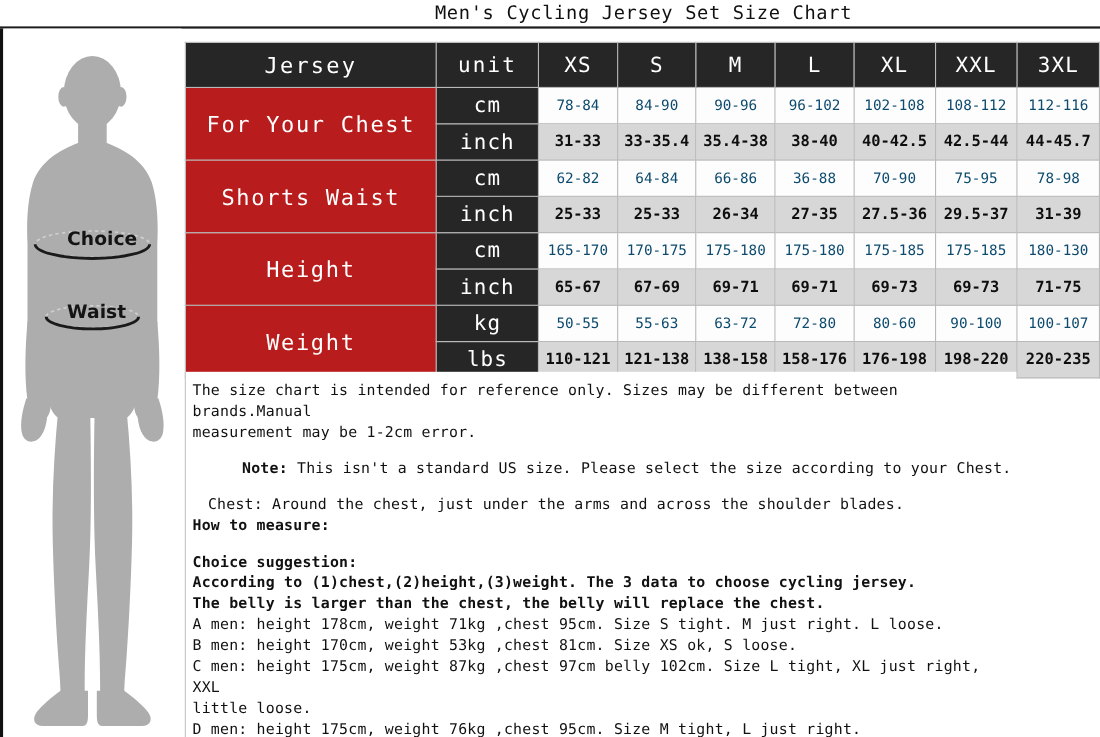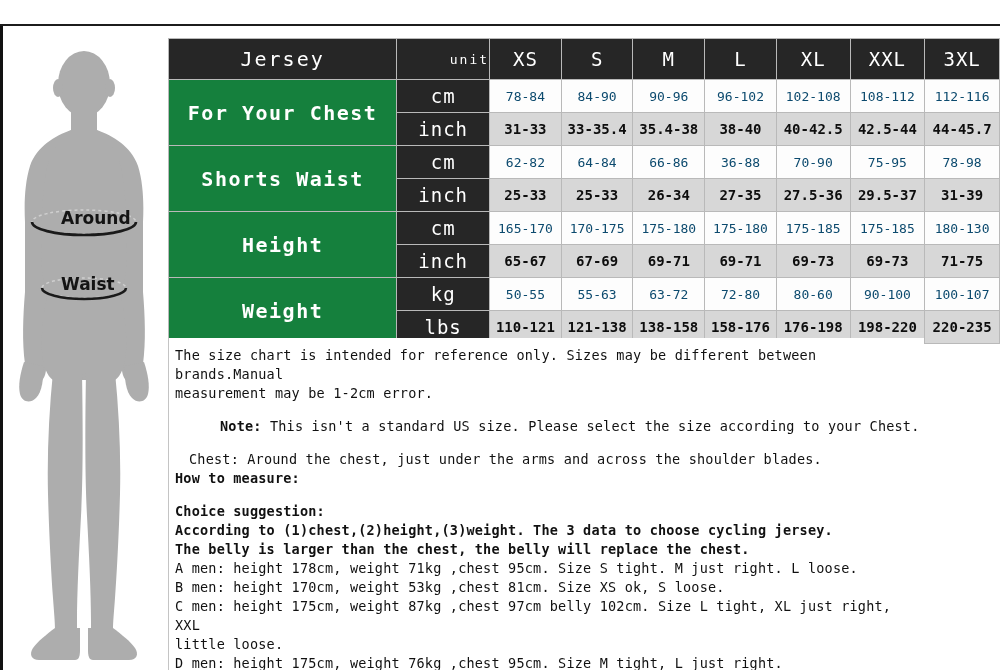--- a/index.html
+++ b/index.html
@@ -103,28 +103,28 @@
   .hdr-cell {
     background: #262626;
     color: #ffffff;
     height: 40px;
     font-size: 19px;
     letter-spacing: 1px;
     font-weight: normal;
     border-color: #8d8d8d;
   }
   .hdr-cell.jersey { font-size: 20px; letter-spacing: 2px; }
-  .hdr-cell.unit { font-size: 13px; letter-spacing: 2px; text-align: right; }
+  .hdr-cell.unit { font-size: 19px; letter-spacing: 2px; }
   .row-label {
-    background: #15803d;
+    background: #b91c1c;
     color: #ffffff;
     font-size: 20px;
     letter-spacing: 1.5px;
     border-color: #8d8d8d;
-    font-weight: bold;
+    font-weight: normal;
   }
   .unit-cell {
     background: #262626;
     color: #ffffff;
     font-size: 19px;
     letter-spacing: 1px;
     height: 32px;
     border-color: #8d8d8d;
     font-weight: normal;
   }
@@ -170,20 +170,23 @@
   .inline-bold { font-weight: bold; padding-left: 45px; }
 </style>
 </head>
 <body>
 
 <div id="page">
 
   <div class="edge-rule-top"></div>
   <div class="edge-rule"></div>
 
+  <div class="title-bar">
+    <span class="title-text">Men's Cycling Jersey Set Size Chart</span>
+  </div>
 
   <div class="figure-panel">
     <div class="figure-wrap">
       <svg width="162" height="644" viewBox="0 0 162 644">
         <g fill="#adadad">
 
           <ellipse cx="81" cy="58" rx="26" ry="33"></ellipse>
 
           <ellipse cx="55" cy="62" rx="5" ry="9"></ellipse>
           <ellipse cx="107" cy="62" rx="5" ry="9"></ellipse>
@@ -226,21 +229,21 @@
           <path d="M110 602 C118 608 128 616 132 622 C136 628 134 634 126 634
                    L90 634 C86 634 85 630 85 624 L85 602 Z"></path>
         </g>
 
         <ellipse cx="81" cy="196" rx="52" ry="12" fill="none" stroke="#cfcfcf" stroke-width="1.5" stroke-dasharray="3 3"></ellipse>
         <path d="M29 196 C29 203 52 209 81 209 C110 209 133 203 133 196" fill="none" stroke="#1a1a1a" stroke-width="2.6"></path>
 
         <ellipse cx="81" cy="262" rx="42" ry="10" fill="none" stroke="#cfcfcf" stroke-width="1.5" stroke-dasharray="3 3"></ellipse>
         <path d="M39 262 C39 268 58 273 81 273 C104 273 123 268 123 262" fill="none" stroke="#1a1a1a" stroke-width="2.6"></path>
       </svg>
-      <span class="fig-label chest">Around</span>
+      <span class="fig-label chest">Choice</span>
       <span class="fig-label waist">Waist</span>
     </div>
   </div>
 
   <table class="size-table">
     <colgroup>
       <col style="width:226px">
       <col style="width:92px">
       <col style="width:71px">
       <col style="width:71px">

